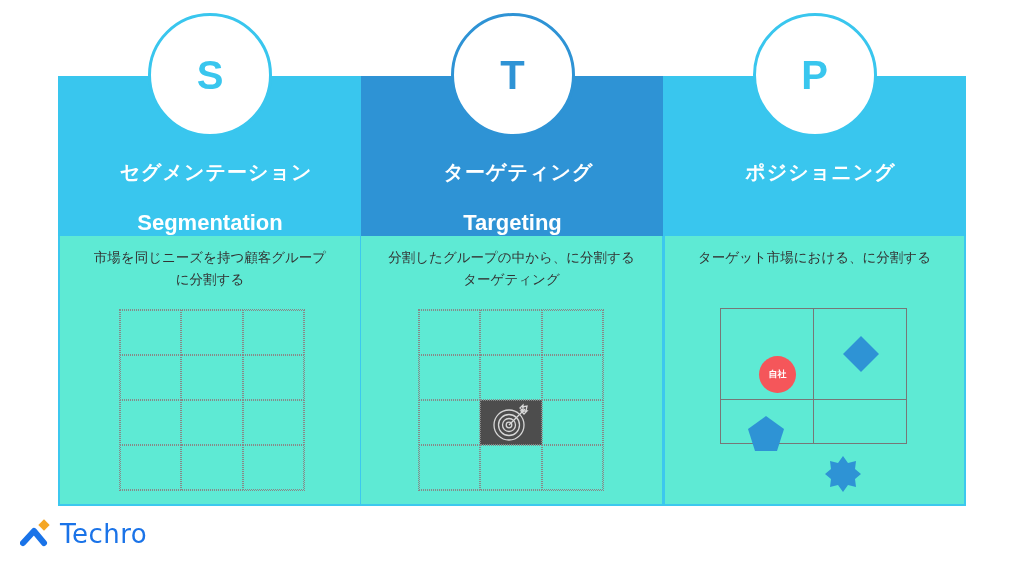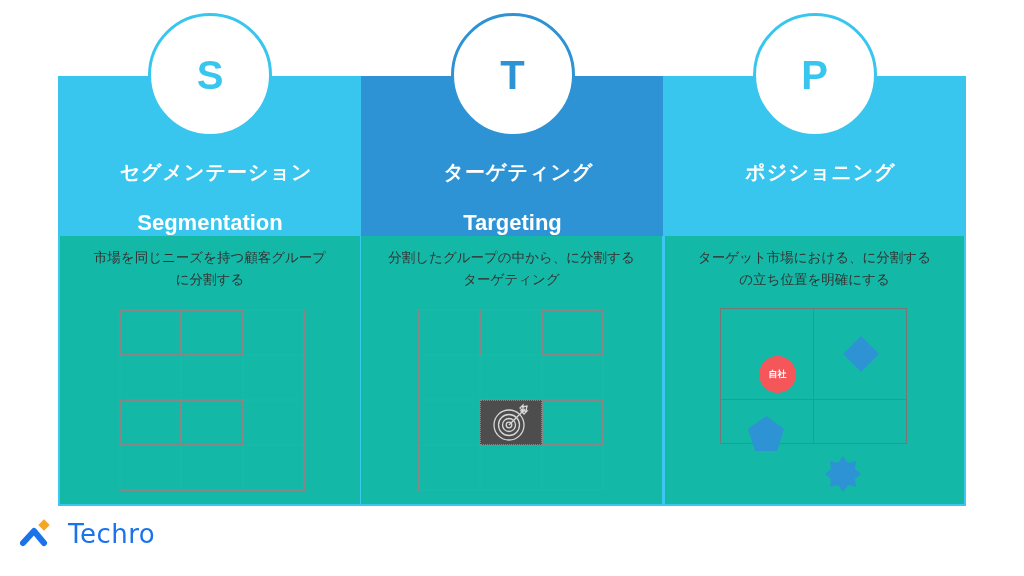--- a/index.html
+++ b/index.html
@@ -6,21 +6,21 @@
   body {
     width: 1024px; height: 576px; background: #ffffff; position: relative; overflow: hidden;
     font-family: "DejaVu Sans", "Liberation Sans", sans-serif;
   }
   .panel { position: absolute; top: 76px; height: 430px; box-sizing: border-box; }
   .panel .head {
     position: absolute; left: 0; top: 0; right: 0; height: 160px;
   }
   .panel .body {
     position: absolute; left: 0; top: 160px; right: 0; bottom: 0;
-    background: #14b8a6; border: 2px solid #3cc8ee; border-top: none; box-sizing: border-box; padding-left: 20px;
+    background: #5eead4; border: 2px solid #3cc8ee; border-top: none; box-sizing: border-box; padding-left: 20px;
   }
   .circle {
     position: absolute; width: 124px; height: 124px; border-radius: 50%;
     background: #fff; box-sizing: border-box; left: 50%; margin-left: -62px; top: -63px;
     display: flex; align-items: center; justify-content: center;
     font-family: "Liberation Sans", sans-serif; font-weight: bold; font-size: 40px;
   }
   .jp-title {
     position: absolute; left: 12px; right: 0; top: 83px; text-align: center; color: #fff;
     font-size: 20px; font-weight: bold; letter-spacing: 1px;
@@ -45,21 +45,21 @@
     border: 1.5px solid #777; box-sizing: border-box;
   }
   .quad .vline { position: absolute; left: 92px; top: 0; bottom: 0; border-left: 1.5px solid #777; }
   .quad .hline { position: absolute; top: 90px; left: 0; right: 0; border-top: 1.5px solid #777; }
   .self {
     position: absolute; left: 38px; top: 47px; width: 37px; height: 37px; border-radius: 50%;
     display: flex; align-items: center; justify-content: center; color: #fff; font-size: 9px; font-weight: bold;
   }
   .logo { position: absolute; left: 20px; top: 519px; display: flex; align-items: center; }
   .logo-text {
-    font-family: "DejaVu Sans", sans-serif; font-size: 26px; color: #1a73e8; margin-left: 14px; letter-spacing: 0.5px;
+    font-family: "DejaVu Sans", sans-serif; font-size: 26px; color: #1a73e8; margin-left: 6px; letter-spacing: 0.5px;
   }
 </style>
 </head>
 <body>
 
 <div class="panel" style="left:58px; width:304px;">
   <div class="head" style="background:#39c6ee;">
     <div class="circle" style="border:3px solid #39c6ee; color:#39c6ee;">
       <span>S</span>
     </div>
@@ -133,21 +133,20 @@
 <div class="panel" style="left:663px; width:303px;">
   <div class="head" style="background:#39c6ee;">
     <div class="circle" style="border:3px solid #39c6ee; color:#39c6ee;">
       <span>P</span>
     </div>
     <div class="jp-title">ポジショニング</div>
   </div>
   <div class="body">
     <div class="desc">
       <div>ターゲット市場における、に分割する</div>
-      <div>の立ち位置を明確にする</div>
     </div>
     <div class="quad">
       <div class="vline"></div>
       <div class="hline"></div>
       <div class="self" style="background:#f5565a;">自社</div>
       <svg style="position:absolute; left:121px; top:26px;" width="38" height="38" viewBox="0 0 38 38">
         <polygon points="19,1 37,19 19,37 1,19" fill="#2e93d5"></polygon>
       </svg>
       <svg style="position:absolute; left:26px; top:106px;" width="38" height="37" viewBox="0 0 38 37">
         <polygon points="19,1 37,14 30,36 8,36 1,14" fill="#2e93d5"></polygon>

